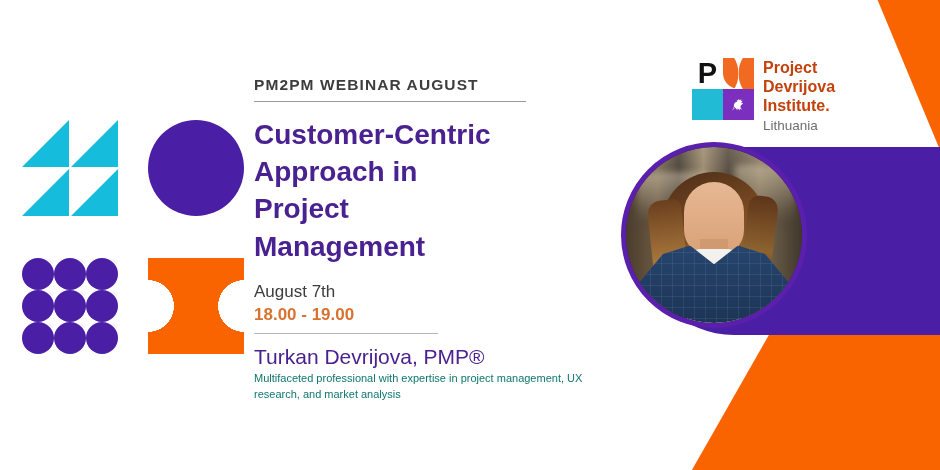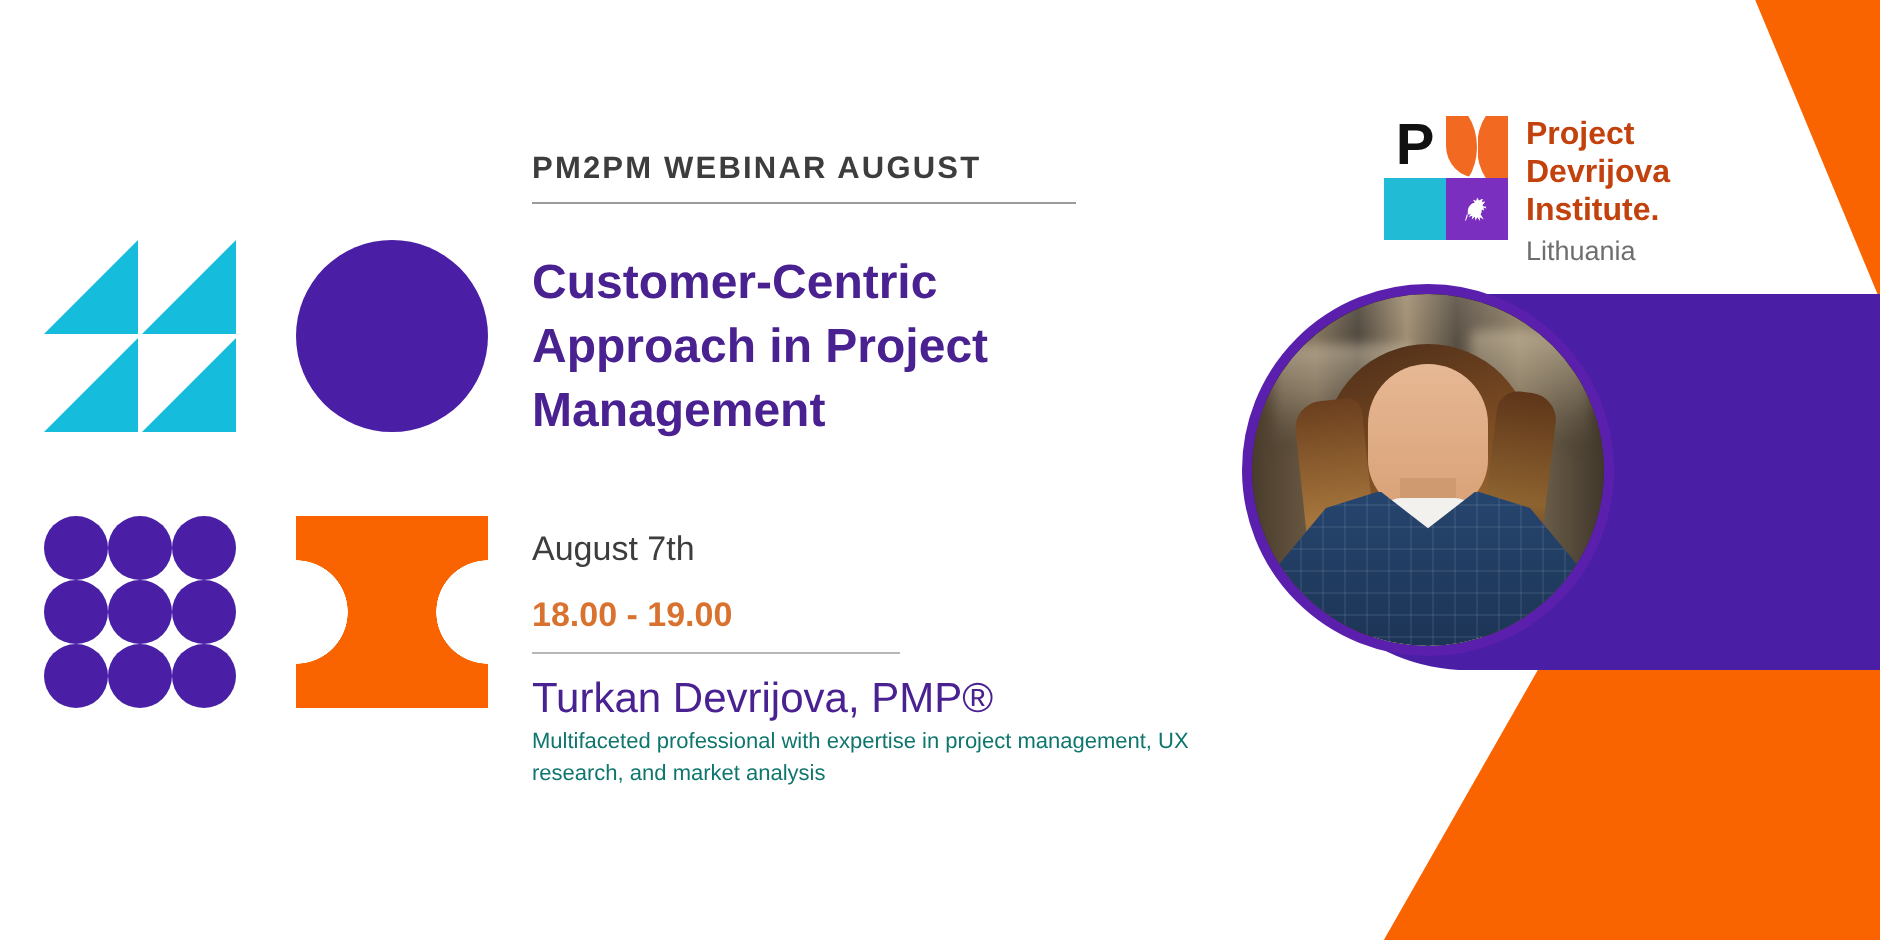--- a/index.html
+++ b/index.html
@@ -242,50 +242,50 @@
     -webkit-mask-composite: source-in;
     mask:
       radial-gradient(circle 26px at 0% 50%, transparent 99%, #000 100%),
       radial-gradient(circle 26px at 100% 50%, transparent 99%, #000 100%);
     mask-composite: intersect;
   }
 
   
   .content {
     position: absolute;
-    left: 266px;
+    left: 254px;
     top: 76px;
     width: 380px;
   }
   .eyebrow {
     font-size: 15.5px;
     font-weight: 700;
     letter-spacing: 1.1px;
     color: #3d3d3d;
     padding-bottom: 7px;
     border-bottom: 1.5px solid #9b9b9b;
     display: block;
     width: 272px;
   }
   .headline {
-    margin-top: 24px;
-    font-size: 24px;
+    margin-top: 14px;
+    font-size: 28px;
     line-height: 1.33;
     font-weight: 700;
     color: #4A2191;
     width: 250px;
   }
   .date-label {
-    margin-top: 43px;
+    margin-top: 17px;
     font-size: 17px;
     font-weight: 400;
     color: #3d3d3d;
   }
   .time-label {
-    margin-top: 13px;
+    margin-top: 3px;
     font-size: 17px;
     font-weight: 700;
     color: #D9722F;
     padding-bottom: 8px;
     border-bottom: 1.5px solid #b6b6b6;
     display: block;
     width: 184px;
   }
   .speaker-name {
     margin-top: 11px;

